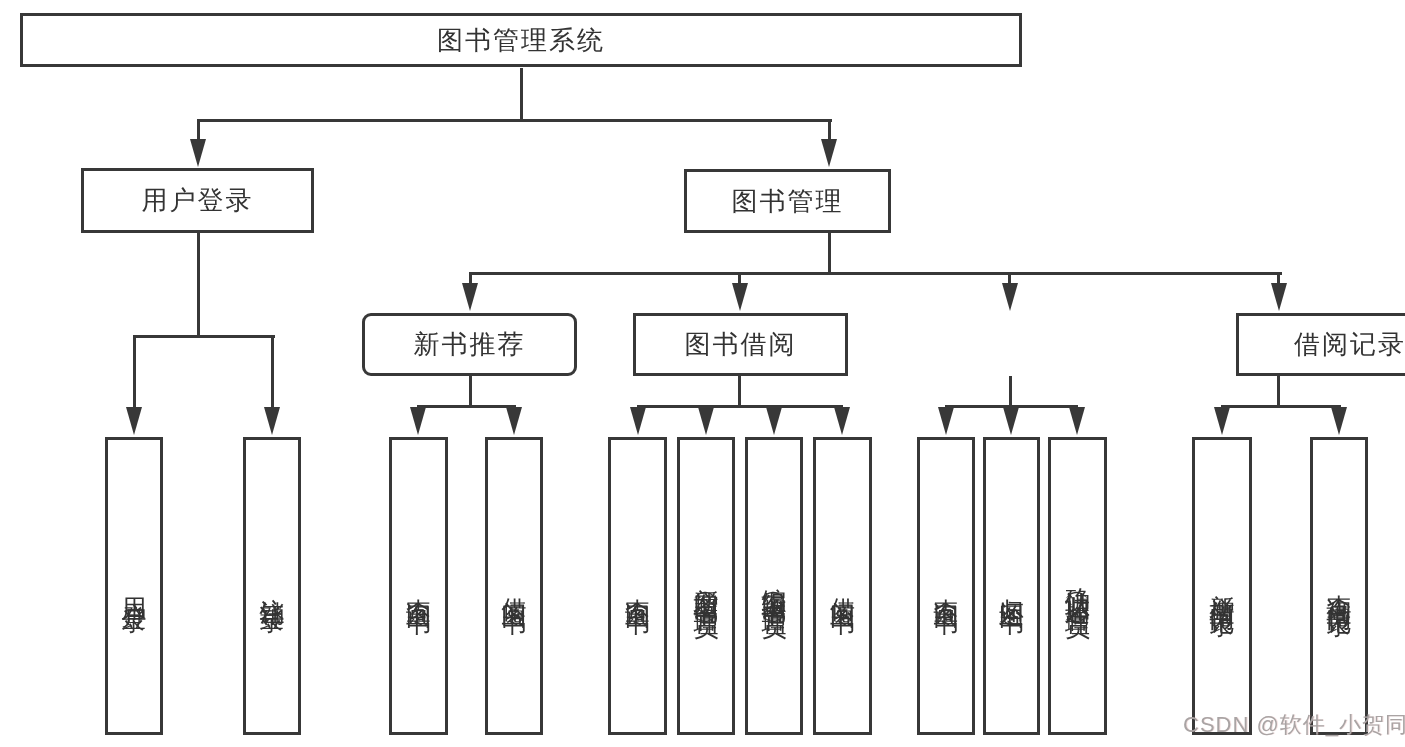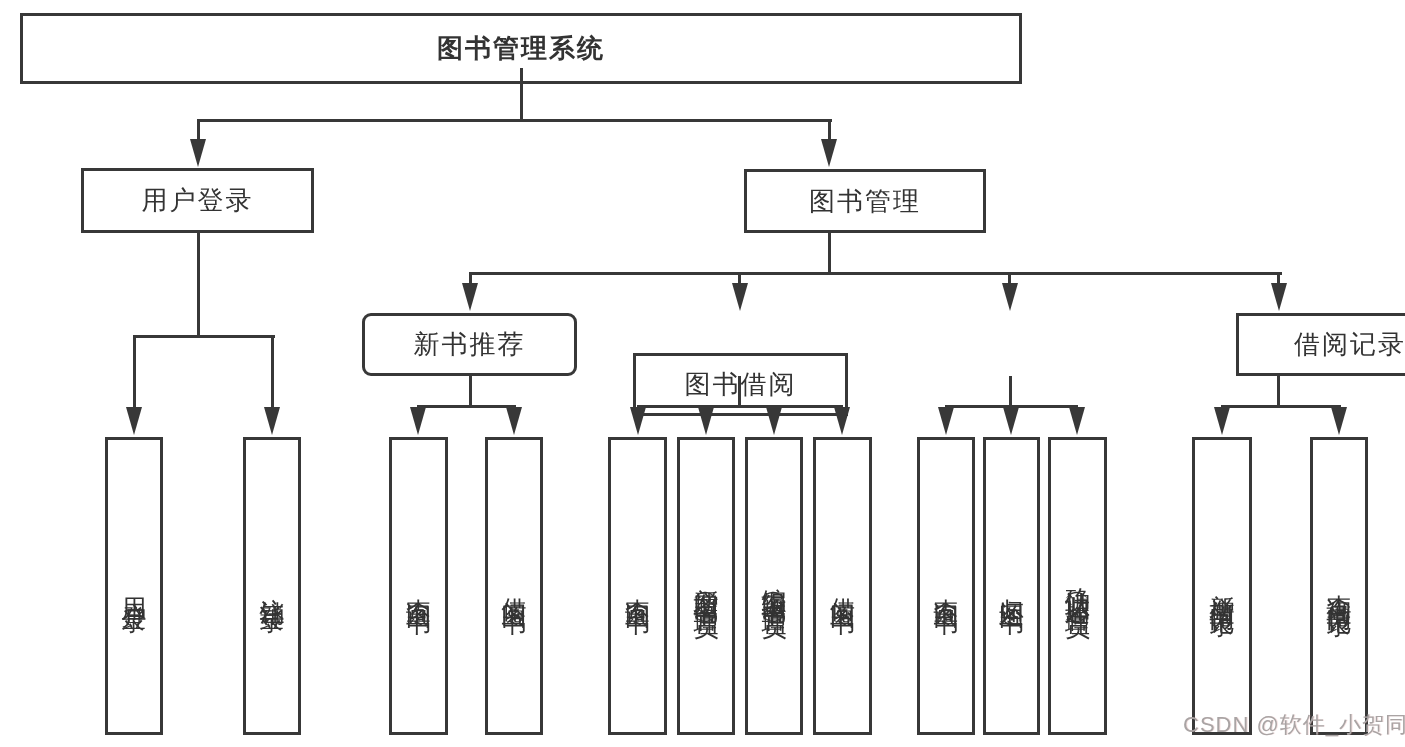--- a/index.html
+++ b/index.html
@@ -26,27 +26,27 @@
     position:absolute;left:1183px;top:710px;width:220px;
     color:#a9a4a4;font-size:22px;letter-spacing:1px;white-space:nowrap;
     text-shadow:1px 0 0 rgba(214,140,140,0.25);
   }
 </style>
 </head>
 <body>
 
 <div class="canvas">
 
-  <div class="node" style="left:20px;top:13px;width:1002px;height:71px;font-weight:bold;">图书管理系统</div>
+  <div class="node" style="left:20px;top:13px;width:1002px;height:54px;">图书管理系统</div>
 
   <div class="node" style="left:81px;top:168px;width:233px;height:65px;">用户登录</div>
-  <div class="node" style="left:744px;top:169px;width:242px;height:64px;">图书管理</div>
+  <div class="node" style="left:684px;top:169px;width:207px;height:64px;">图书管理</div>
 
   <div class="node" style="left:362px;top:313px;width:215px;height:63px;border-radius:9px;">新书推荐</div>
-  <div class="node" style="left:633px;top:313px;width:215px;height:63px;margin-top:40px;">图书借阅</div>
+  <div class="node" style="left:633px;top:313px;width:215px;height:63px;">图书借阅</div>
   <div class="node" style="left:1236px;top:313px;width:228px;height:63px;">借阅记录</div>
 
   <div class="node leaf" style="left:105px;top:437px;width:58px;height:298px;">用户登录</div>
   <div class="node leaf" style="left:243px;top:437px;width:58px;height:298px;">注销登录</div>
 
   <div class="node leaf" style="left:389px;top:437px;width:59px;height:298px;">查询图书</div>
   <div class="node leaf" style="left:485px;top:437px;width:58px;height:298px;">借阅图书</div>
 
   <div class="node leaf" style="left:608px;top:437px;width:59px;height:298px;">查询图书</div>
   <div class="node leaf" style="left:677px;top:437px;width:58px;height:298px;">新增图书（管理员）</div>

